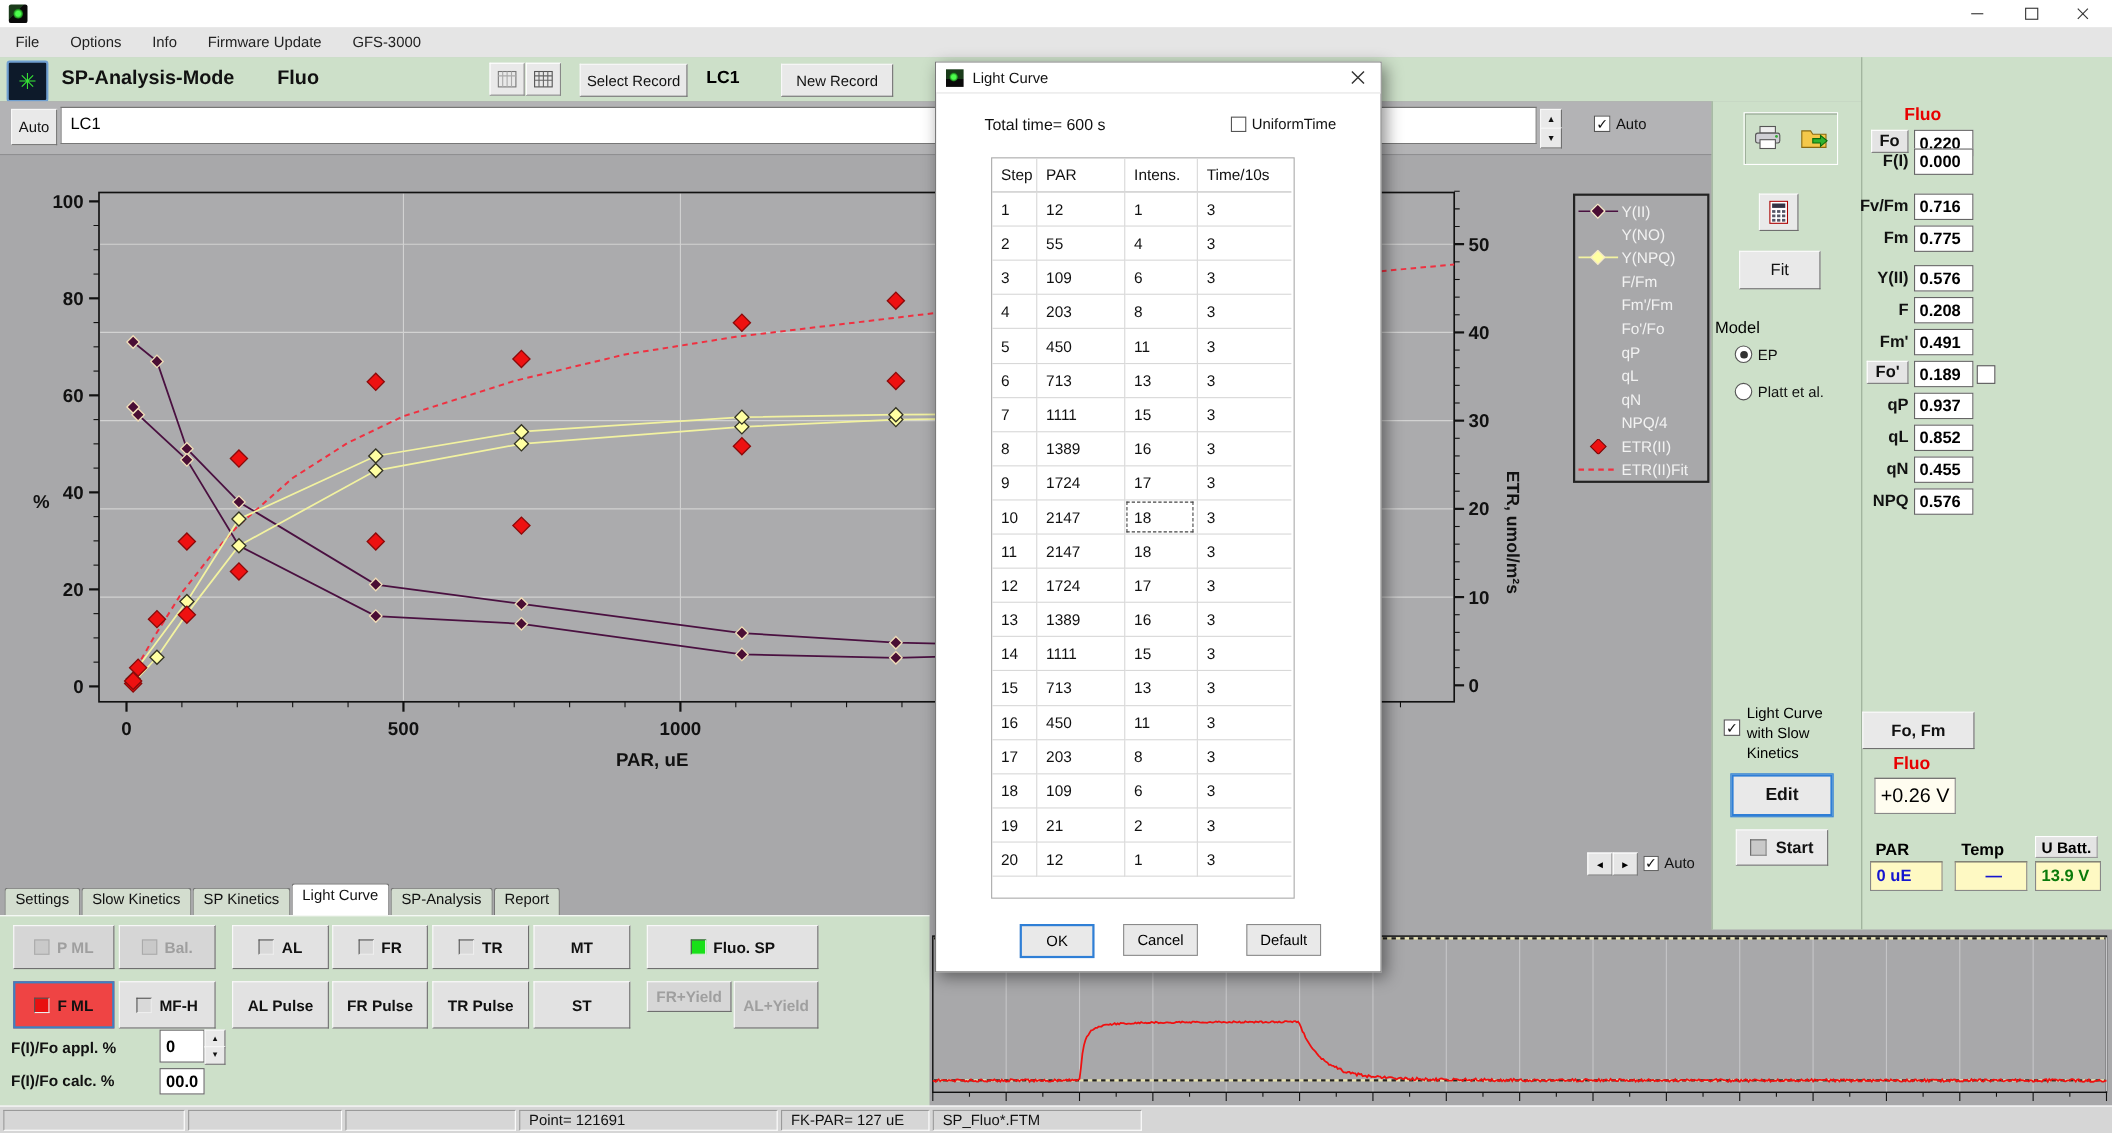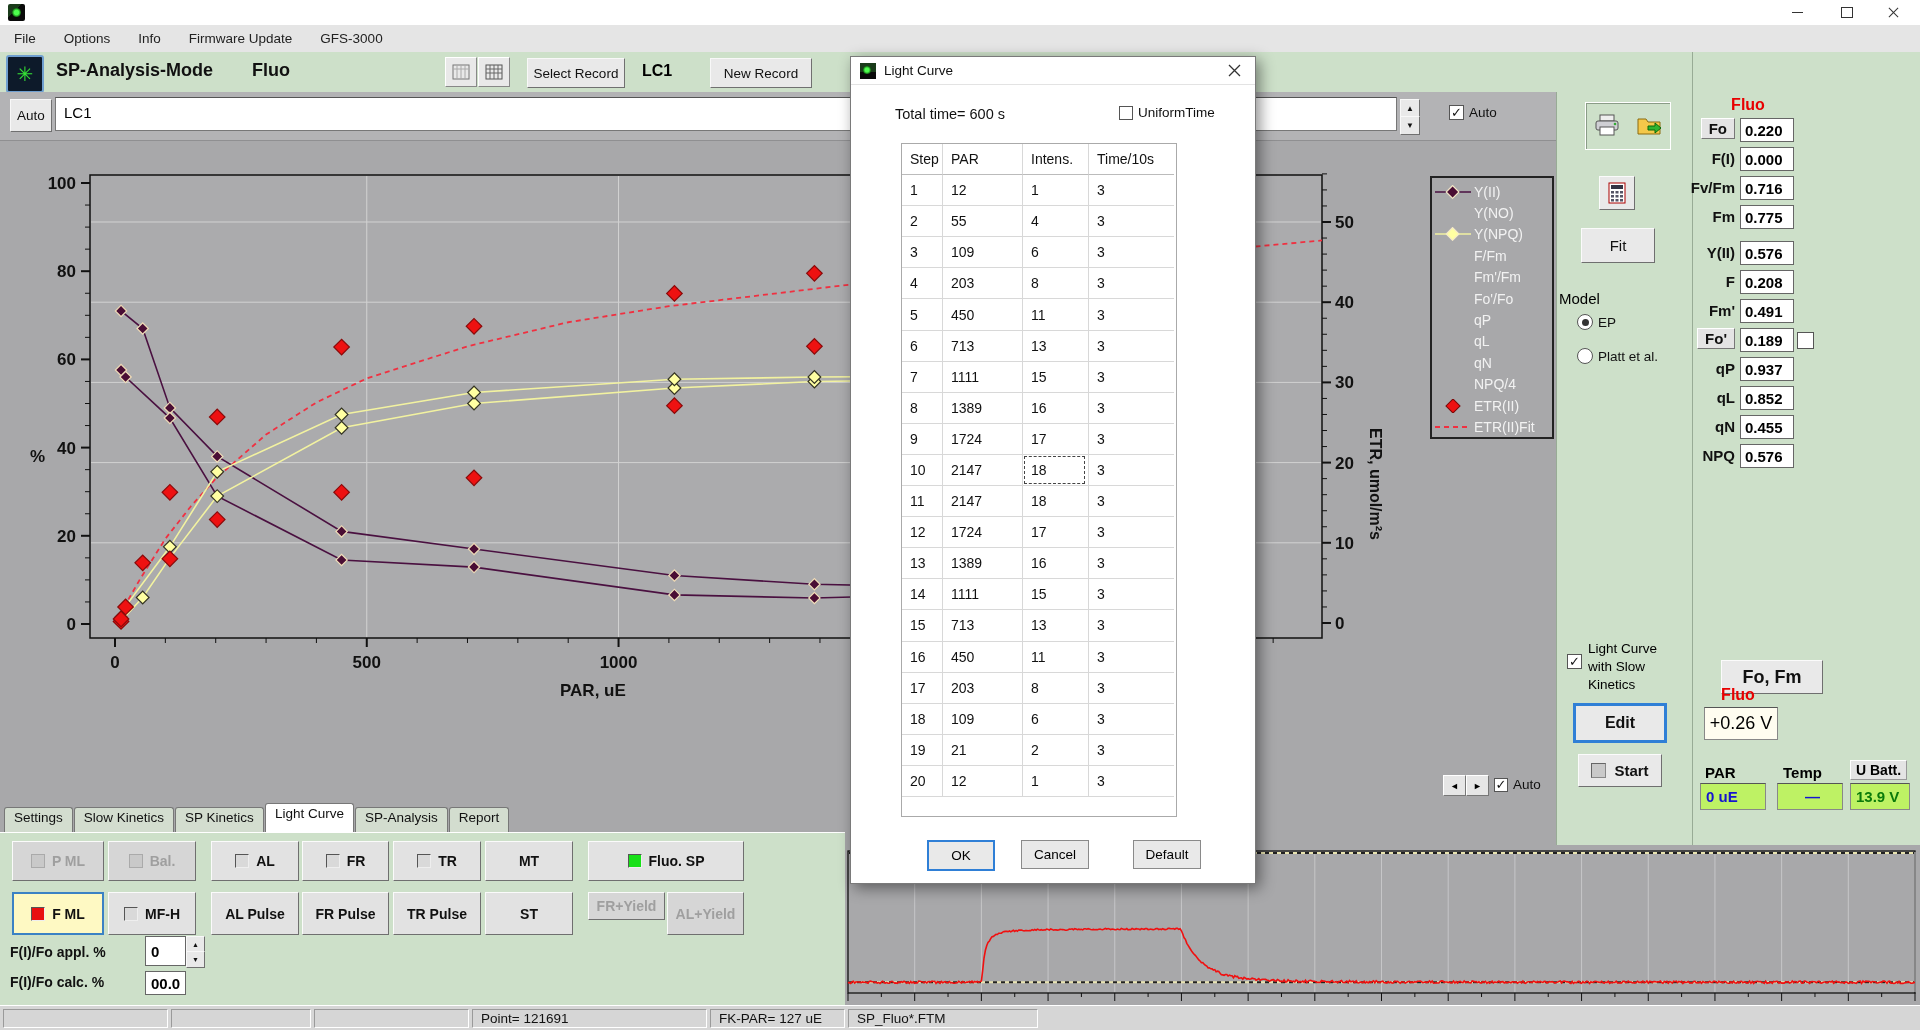--- a/index.html
+++ b/index.html
@@ -57,25 +57,25 @@
   #edit-btn{left:17px;top:612px;width:88px;height:34px;font-size:16px;border:2px solid #2f7fd6;outline:1px solid #2f7fd6;background:#e9e9e9;}
   #start-btn{left:21px;top:662px;width:82px;height:31px;font-size:15px;}
   #start-sq{width:13px;height:13px;background:#c9c9c9;border:1px solid #888;border-top-color:#666;border-left-color:#666;margin-right:8px;}
   
   #fluo-head{left:0px;top:44px;width:110px;text-align:center;color:#e80000;font-weight:bold;font-size:16px;}
   .frow{left:0;height:29px;width:150px;}
   .frow .lab{position:absolute;right:108px;top:3px;font-size:15px;font-weight:bold;color:#111;white-space:nowrap;}
   .frow .lab.btnlab{background:#e4e4e4;border:1px solid #777;border-top-color:#fff;border-left-color:#fff;padding:1px 7px;top:0px;}
   .frow .val{position:absolute;left:47px;top:0px;width:54px;height:24px;background:#fff;border:1px solid #666;font-size:15px;font-weight:bold;display:flex;align-items:center;padding-left:4px;box-sizing:border-box;}
   #fo-extra{left:104px;width:15px;height:15px;background:#fff;border:1px solid #555;}
-  #fofm-btn{left:-6px;top:608px;width:100px;height:32px;font-size:18px;margin-left:28px;}
+  #fofm-btn{left:-6px;top:595px;width:100px;height:32px;font-size:15px;}
   #fluo2{left:10px;top:634px;width:70px;text-align:center;color:#e80000;font-weight:bold;font-size:16px;}
   #volt-box{left:11px;top:655px;width:72px;height:31px;background:#fffdf0;border:1px solid #888;border-top-color:#555;font-size:18px;display:flex;align-items:center;justify-content:center;}
   .meas-lab{top:712px;font-size:15px;font-weight:bold;}
-  .meas-box{top:731px;height:27px;background:#bef264;border:1px solid #888;border-top-color:#555;font-size:15px;font-weight:bold;display:flex;align-items:center;padding-left:5px;box-sizing:border-box;}
+  .meas-box{top:731px;height:27px;background:#fef9c3;border:1px solid #888;border-top-color:#555;font-size:15px;font-weight:bold;display:flex;align-items:center;padding-left:5px;box-sizing:border-box;}
   #ubatt-lab{background:#e4e4e4;border:1px solid #999;border-top-color:#fff;border-left-color:#fff;padding:1px 5px;font-weight:bold;font-size:14px;}
   
   #main-chart{left:0;top:140px;}
   #bottom-chart{left:845px;top:832px;}
   .arrbtn{top:775px;width:21px;height:19px;background:#e6e6e6;border:1px solid #777;border-top-color:#fff;border-left-color:#fff;font-size:9px;display:flex;align-items:center;justify-content:center;}
   #auto-check-bot{left:1494px;top:777px;}
   
   #tabs{left:0;top:805px;width:845px;height:27px;background:#a8a8aa;display:flex;align-items:flex-end;padding-left:4px;box-sizing:border-box;}
   .tab{background:#d3ddcf;border:1px solid #777;border-bottom:none;height:22px;padding:2px 9px 0 9px;font-size:13.5px;margin-right:1px;border-radius:3px 3px 0 0;color:#111;}
   .tab.active{background:#fff;height:26px;font-size:13.5px;}
@@ -565,21 +565,21 @@
   </div>
 </div>
 
 <div class="abs" id="panelA">
   <div class="abs" id="fluo-head">Fluo</div>
   <div class="abs" id="fluo-rows" style="left:0;top:66px;width:228px">
       <div class="abs frow" style="top: 0px; left: -10px; width: 160px;">
         <div class="lab btnlab">Fo</div>
         <div class="val" style="left: 57px;">0.220</div>
       </div>
-      <div class="abs frow" style="top: 29px; left: -10px; width: 160px; text-decoration: underline;">
+      <div class="abs frow" style="top: 17px; left: -10px; width: 160px; text-decoration: underline;">
         <div class="lab">F(I)</div>
         <div class="val" style="left: 57px;">0.000</div>
       </div>
       <div class="abs frow" style="top: 58px; left: -10px; width: 160px;">
         <div class="lab">Fv/Fm</div>
         <div class="val" style="left: 57px;">0.716</div>
       </div>
       <div class="abs frow" style="top: 87px; left: -10px; width: 160px;">
         <div class="lab">Fm</div>
         <div class="val" style="left: 57px;">0.775</div>
@@ -666,21 +666,21 @@
       <span class="ind" style="background: rgb(217, 217, 217);"></span>
       <span>TR</span>
     </div>
     <div class="cbtn" style="left: 485px; top: 8px; width: 88px; height: 40px;">
       <span>MT</span>
     </div>
     <div class="cbtn" style="left: 588px; top: 8px; width: 156px; height: 40px;">
       <span class="ind" style="background: rgb(24, 224, 24);"></span>
       <span>Fluo. SP</span>
     </div>
-    <div class="cbtn" style="left: 12px; top: 59px; width: 92px; height: 43px; background: #fef9c3; border: 2px solid rgb(59, 130, 196);">
+    <div class="cbtn" style="left: 12px; top: 59px; width: 92px; height: 43px; background: #ef4444; border: 2px solid rgb(59, 130, 196);">
       <span class="ind" style="background: rgb(232, 16, 16);"></span>
       <span>F ML</span>
     </div>
     <div class="cbtn" style="left: 108px; top: 59px; width: 88px; height: 43px;">
       <span class="ind" style="background: rgb(217, 217, 217);"></span>
       <span>MF-H</span>
     </div>
     <div class="cbtn" style="left: 211px; top: 59px; width: 88px; height: 43px;">
       <span>AL Pulse</span>
     </div>

